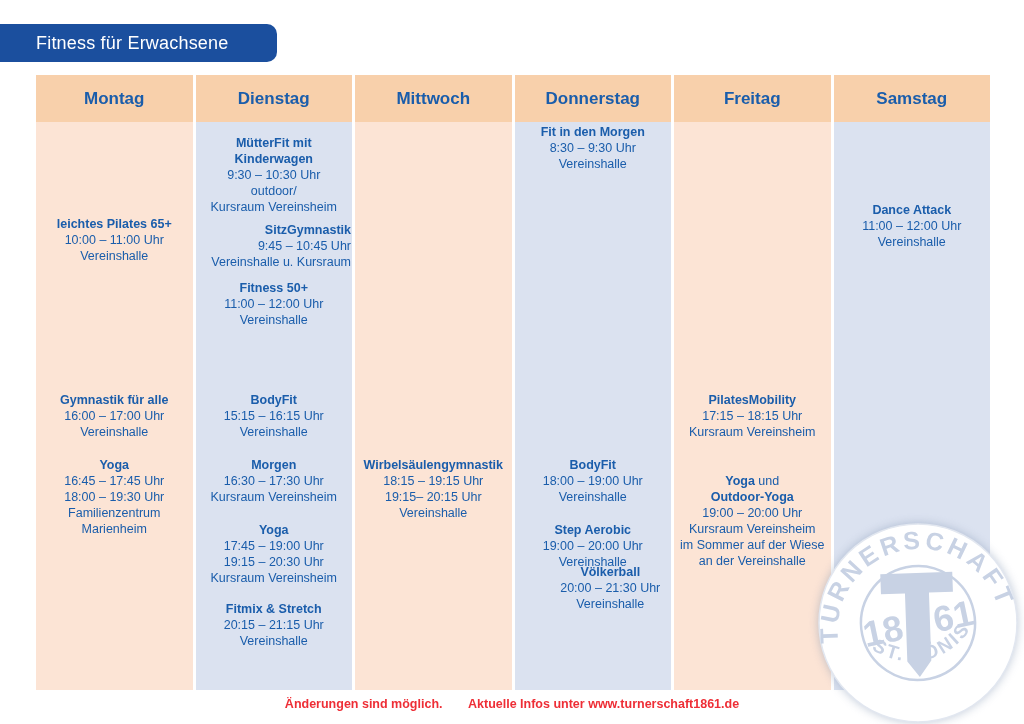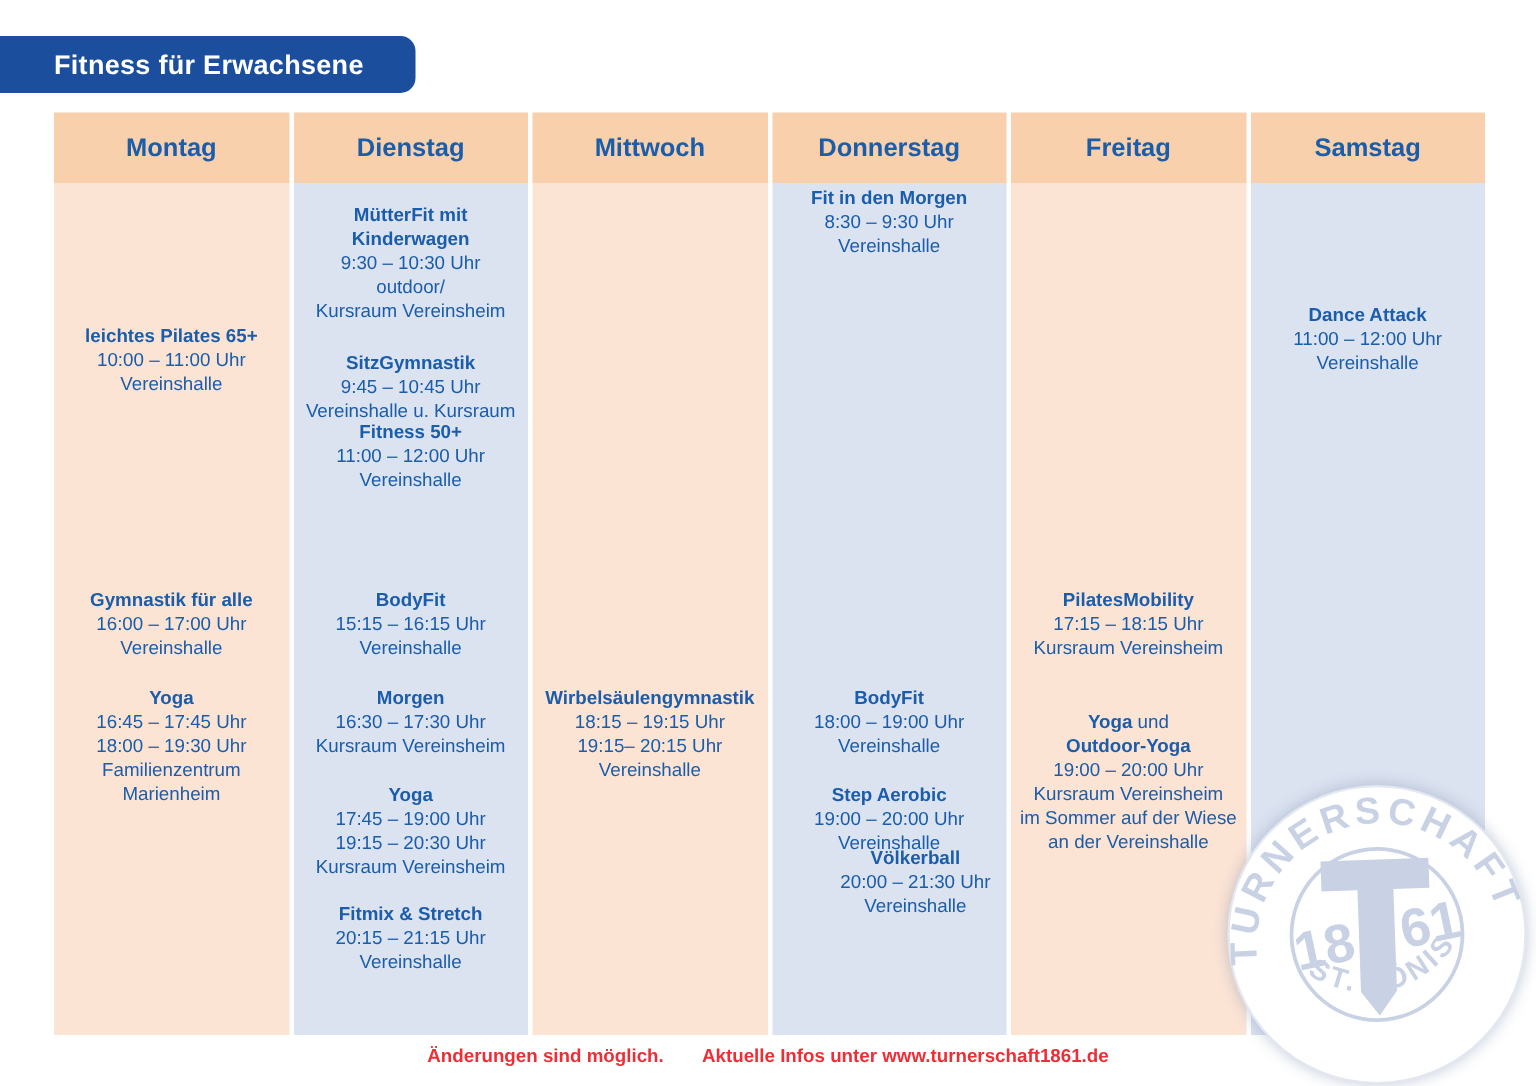--- a/index.html
+++ b/index.html
@@ -10,21 +10,21 @@
   }
 
   
   .title-bar {
     position:absolute; left:0; top:24px; height:38px; width:277px;
     background:var(--title-bar,#1b4f9e);
     border-radius:0 10px 10px 0;
     display:flex; align-items:center;
   }
   .title-bar span {
-    color:#ffffff; font-weight:bold; font-size:18px; padding-left:36px;
+    color:#ffffff; font-weight:normal; font-size:18px; padding-left:36px;
     letter-spacing:0.2px;
   }
 
   
   .schedule {
     position:absolute; left:36px; top:75px; width:954px; height:615px;
     display:flex; gap:3px;
   }
   .col { flex:1 1 0; display:flex; flex-direction:column; min-width:0; }
   .day-header {
@@ -94,21 +94,21 @@
       </div>
       <div class="col">
         <div class="day-header">Dienstag</div>
         <div class="col-body blue">
           <div class="class-block" style="top: 13px;">
             <div class="class-title"><span>MütterFit mit Kinderwagen</span></div>
             <div class="class-line">9:30 – 10:30 Uhr</div>
             <div class="class-line">outdoor/</div>
             <div class="class-line">Kursraum Vereinsheim</div>
           </div>
-          <div class="class-block" style="top: 112px;">
+          <div class="class-block" style="top: 100px; text-align: right;">
             <div class="class-title"><span>SitzGymnastik</span></div>
             <div class="class-line">9:45 – 10:45 Uhr</div>
             <div class="class-line">Vereinshalle u. Kursraum</div>
           </div>
           <div class="class-block" style="top: 158px;">
             <div class="class-title"><span>Fitness 50+</span></div>
             <div class="class-line">11:00 – 12:00 Uhr</div>
             <div class="class-line">Vereinshalle</div>
           </div>
           <div class="class-block" style="top: 270px;">

